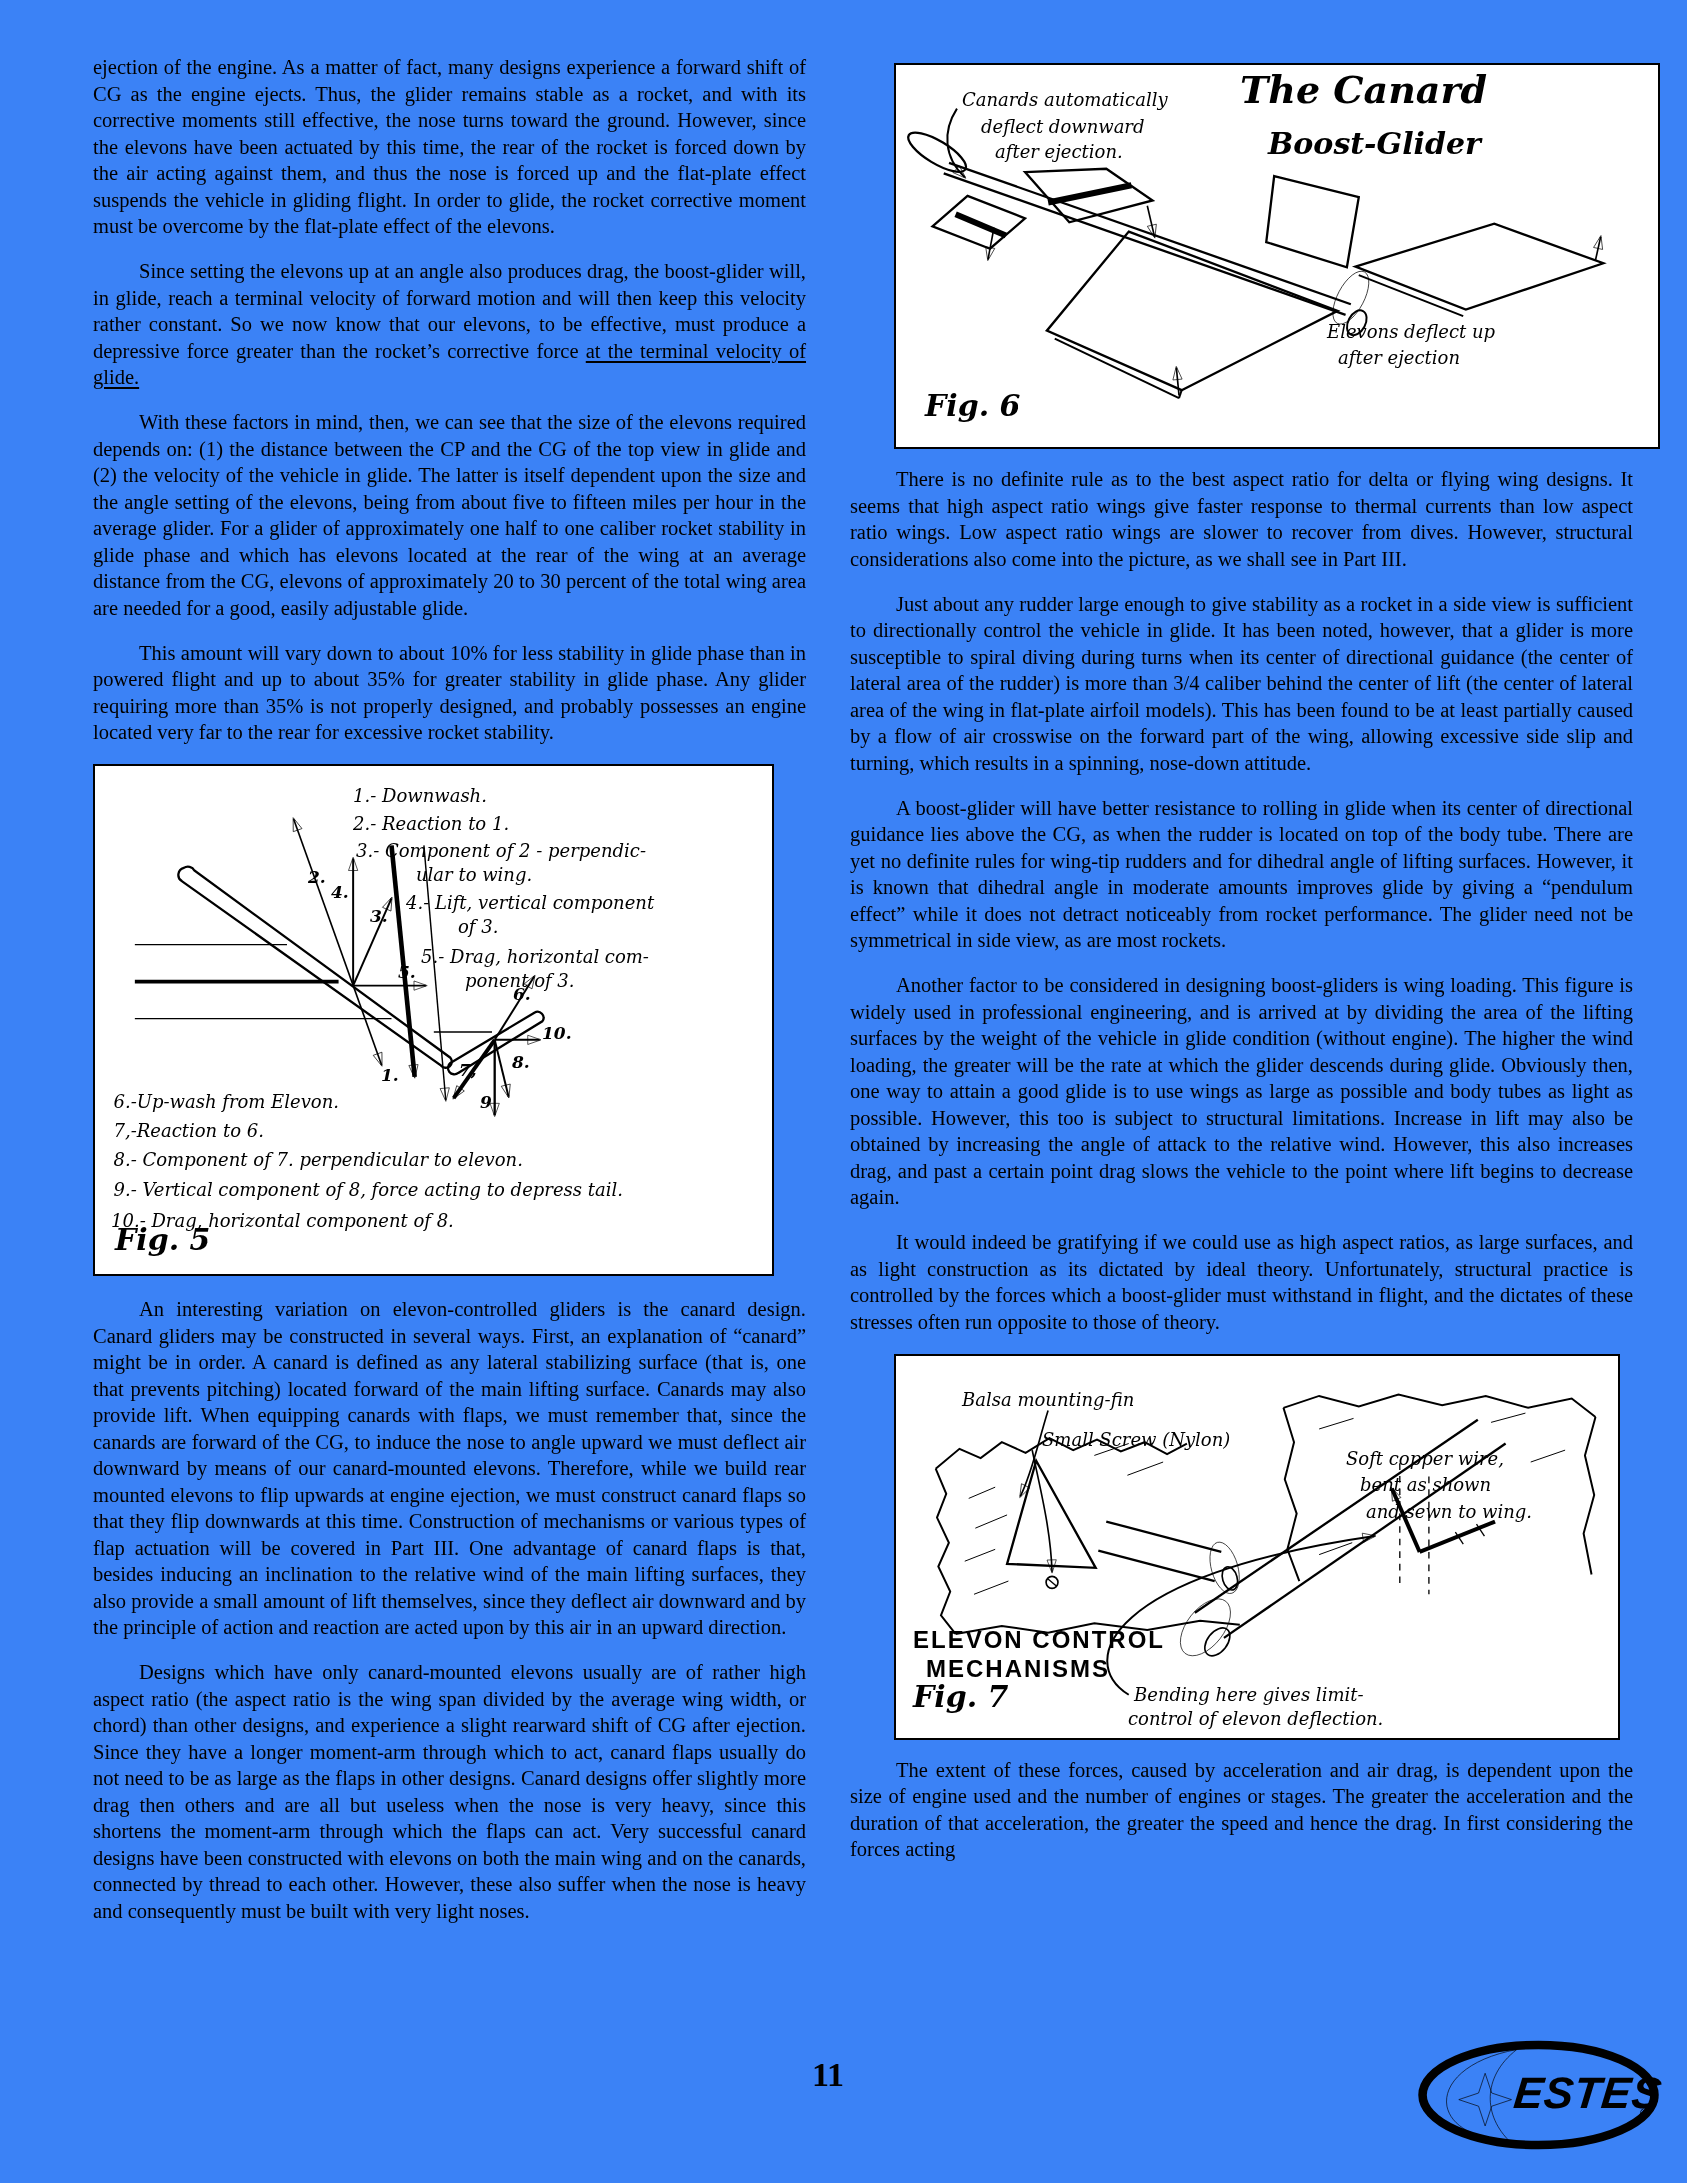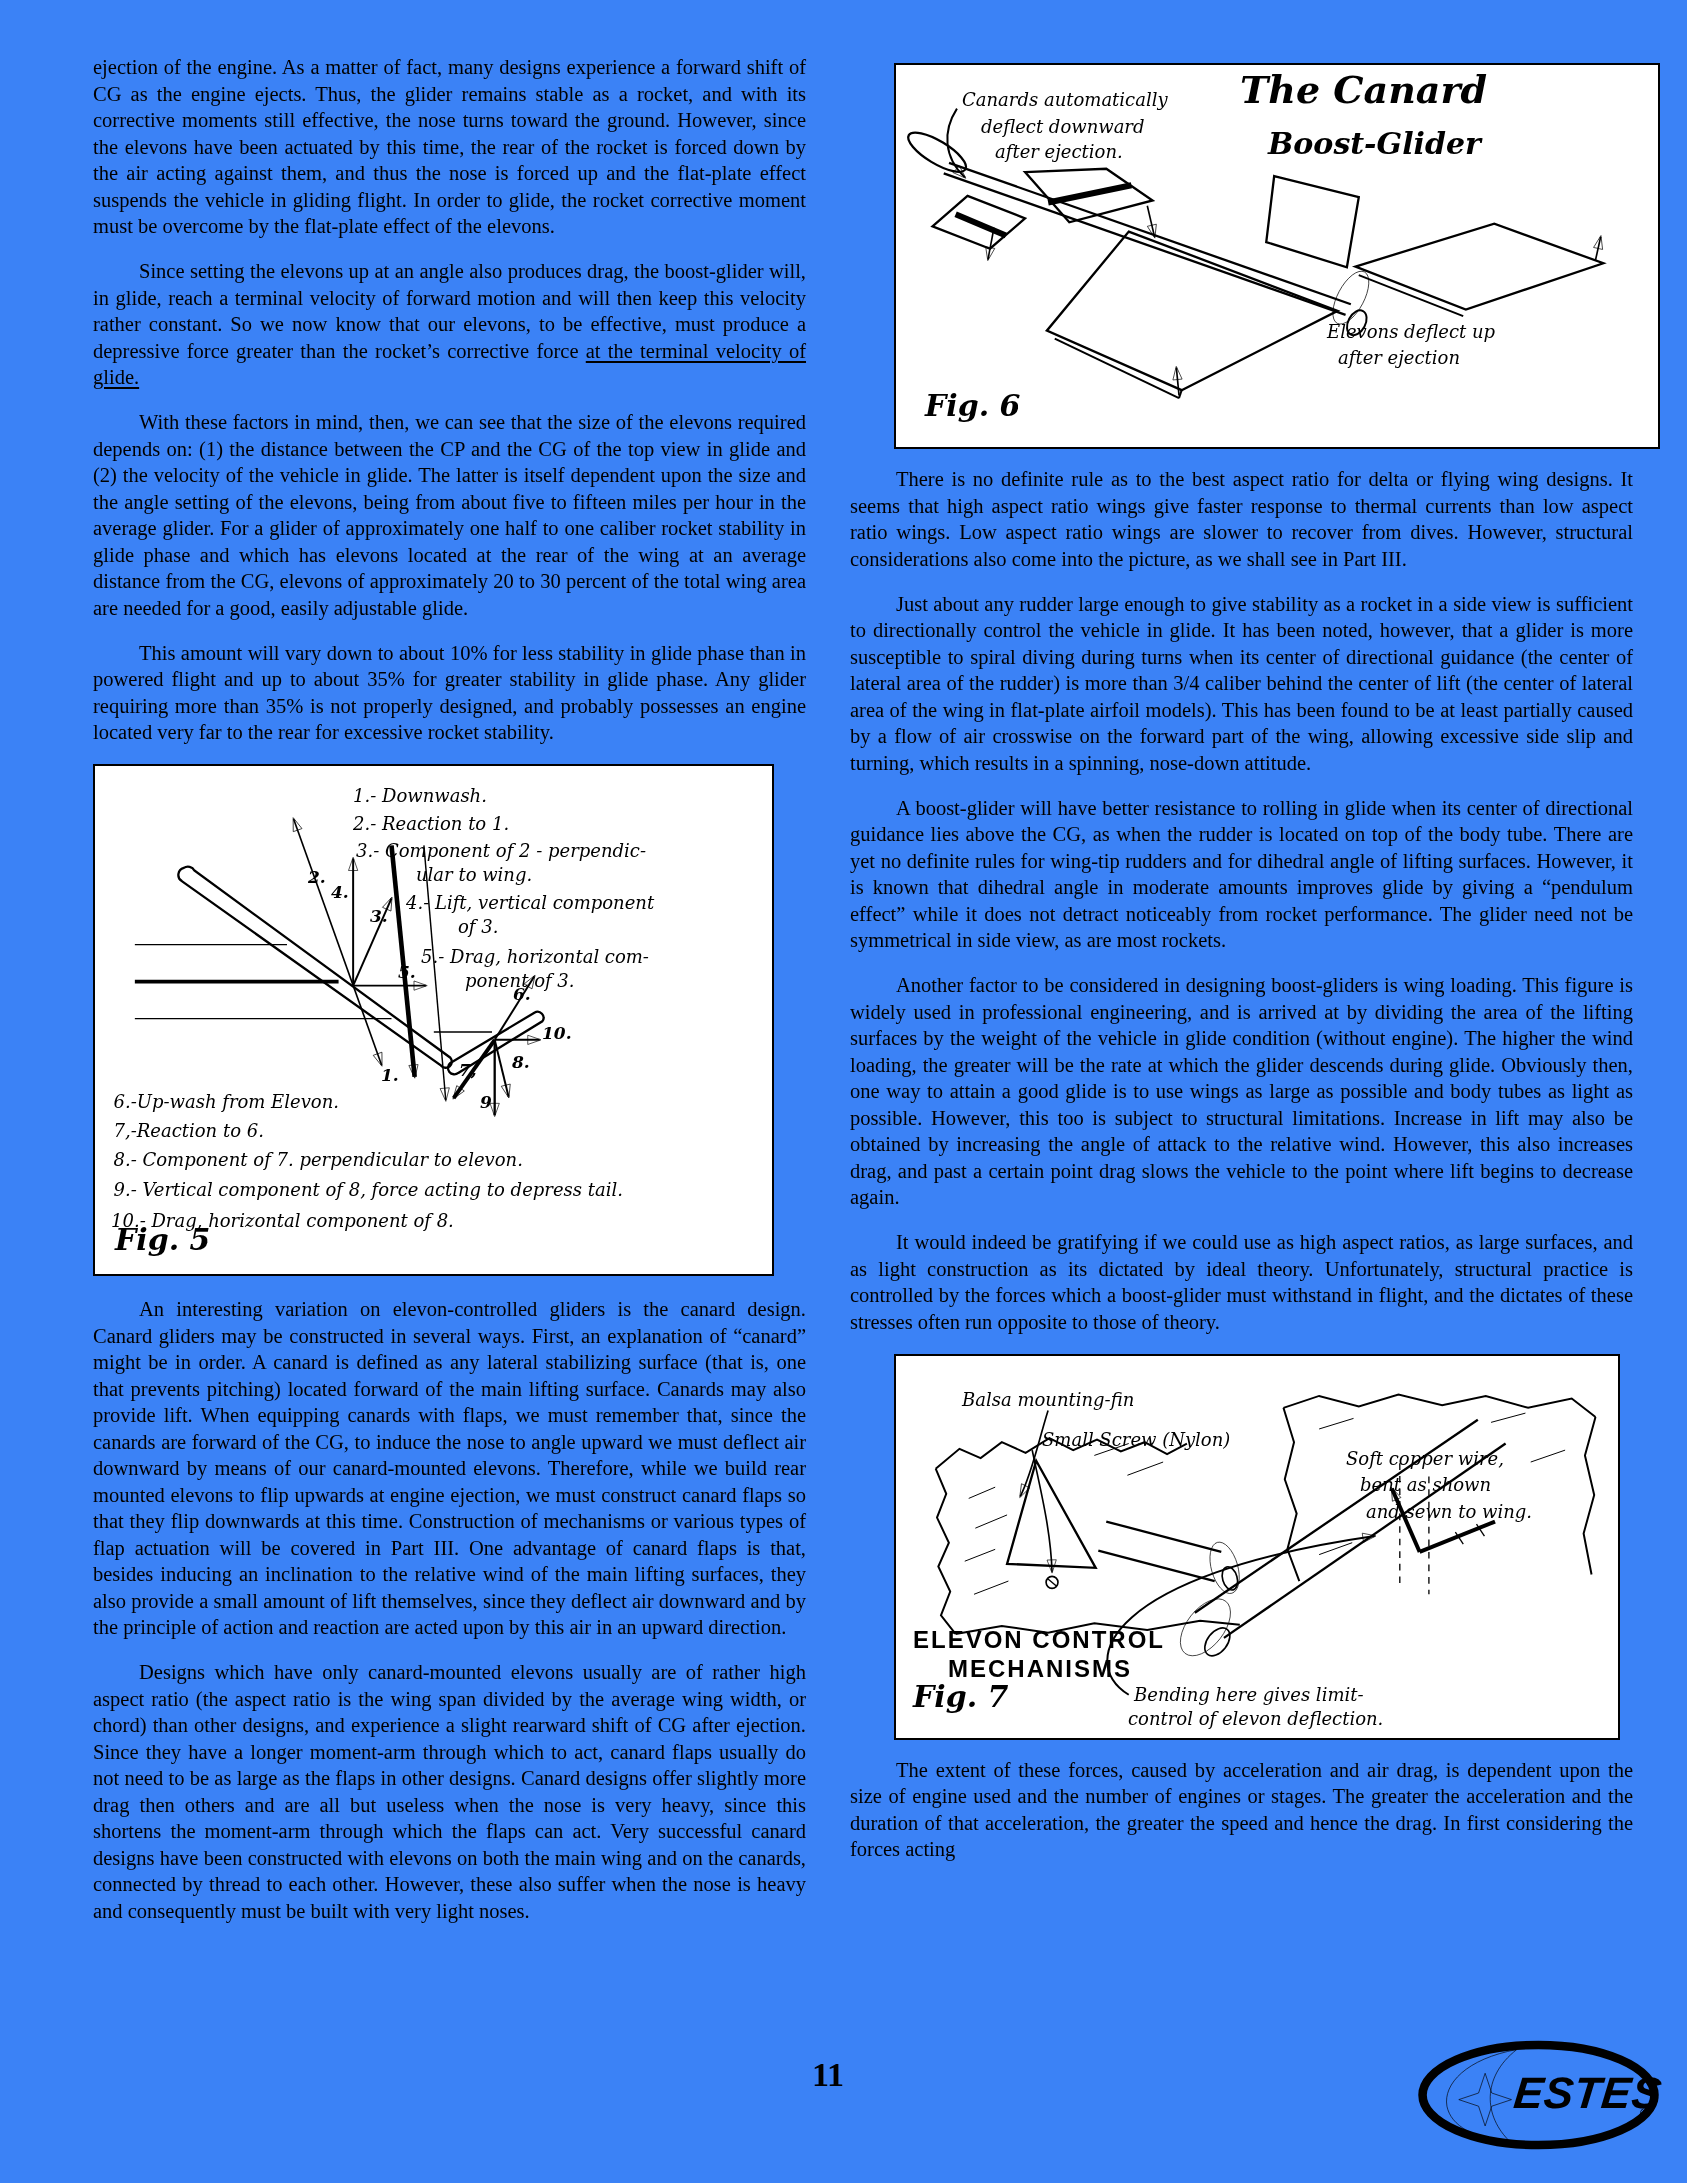--- a/index.html
+++ b/index.html
@@ -216,21 +216,21 @@
         <line x1="878" y1="254" x2="890" y2="272" stroke-width="2"></line>
 
         <path d="M352,512 C272,462 320,330 724,272" stroke-width="3" marker-end="url(#ah7)"></path>
       </svg>
       <div class="hand" style="left:66px;top:34px;">Balsa mounting-fin</div>
       <div class="hand" style="left:146px;top:74px;">Small Screw (Nylon)</div>
       <div class="hand" style="left:450px;top:93px;">Soft copper wire,</div>
       <div class="hand" style="left:464px;top:119px;">bent as shown</div>
       <div class="hand" style="left:470px;top:146px;">and sewn to wing.</div>
       <div class="printcaps" style="left:17px;top:270px;">ELEVON CONTROL</div>
-      <div class="printcaps" style="left:52px;top:299px;">MECHANISMS</div>
+      <div class="printcaps" style="left:30px;top:299px;">MECHANISMS</div>
       <div class="hand" style="left:238px;top:329px;">Bending here gives limit-</div>
       <div class="hand" style="left:232px;top:353px;">control of elevon deflection.</div>
       <div class="hand caption" style="left:17px;top:331px;">Fig. 7</div>
     </div>
 
     <p class="body">The extent of these forces, caused by acceleration and air drag, is dependent upon the size of engine used and the number of engines or stages.  The greater the acceleration and the duration of that acceleration, the greater the speed and hence the drag.  In first considering the forces acting</p>
   </div>
 
   <div id="page-number">11</div>
 

